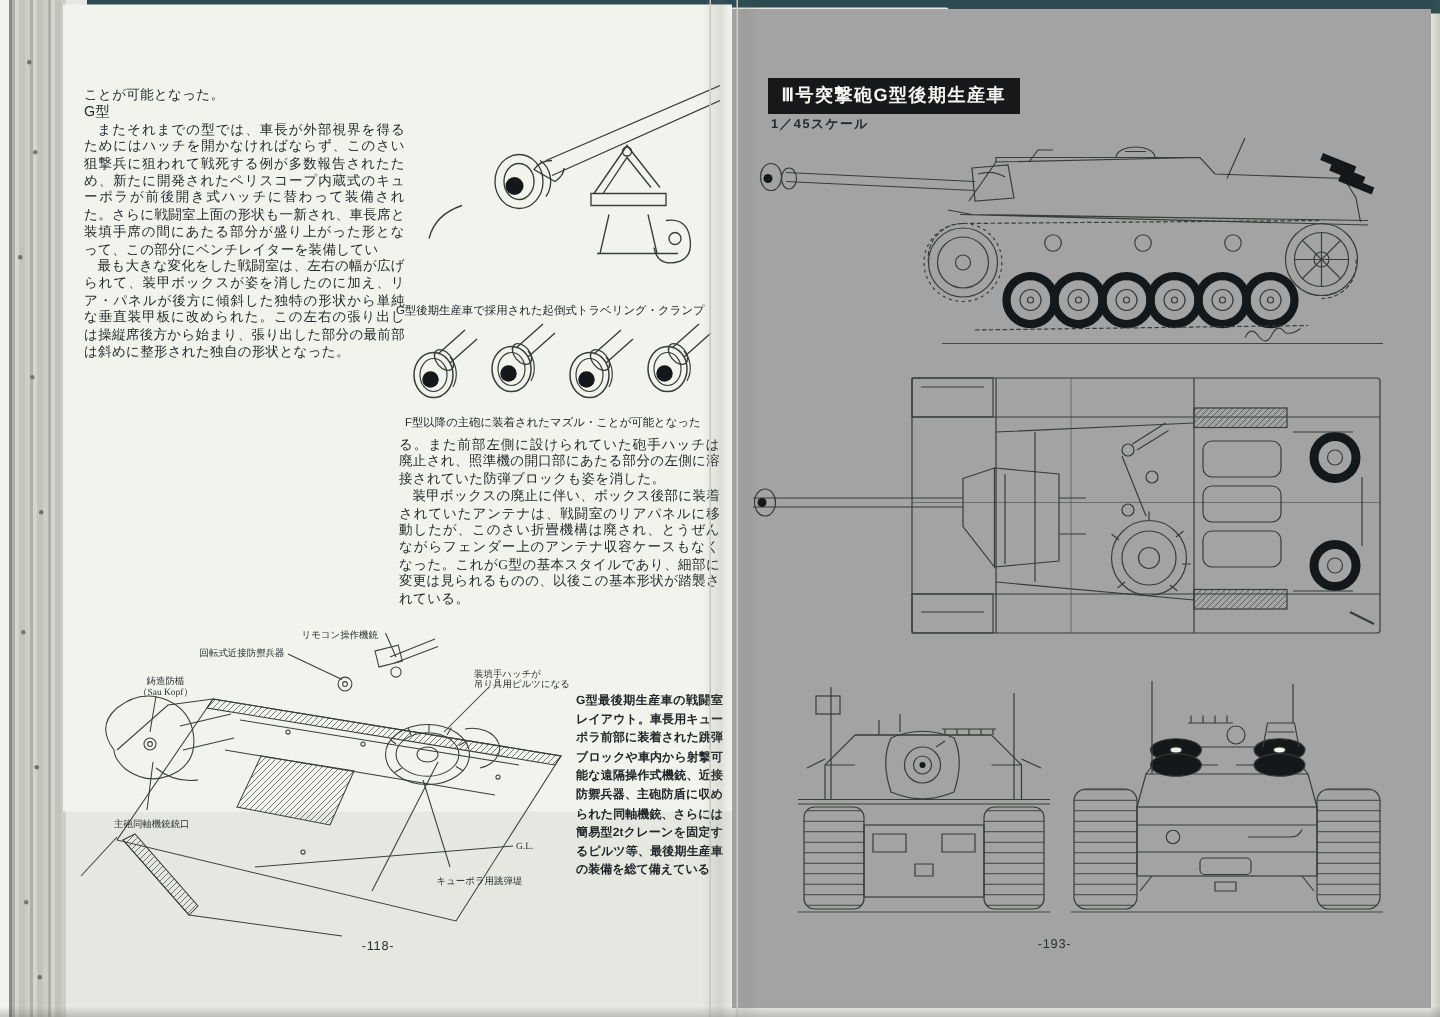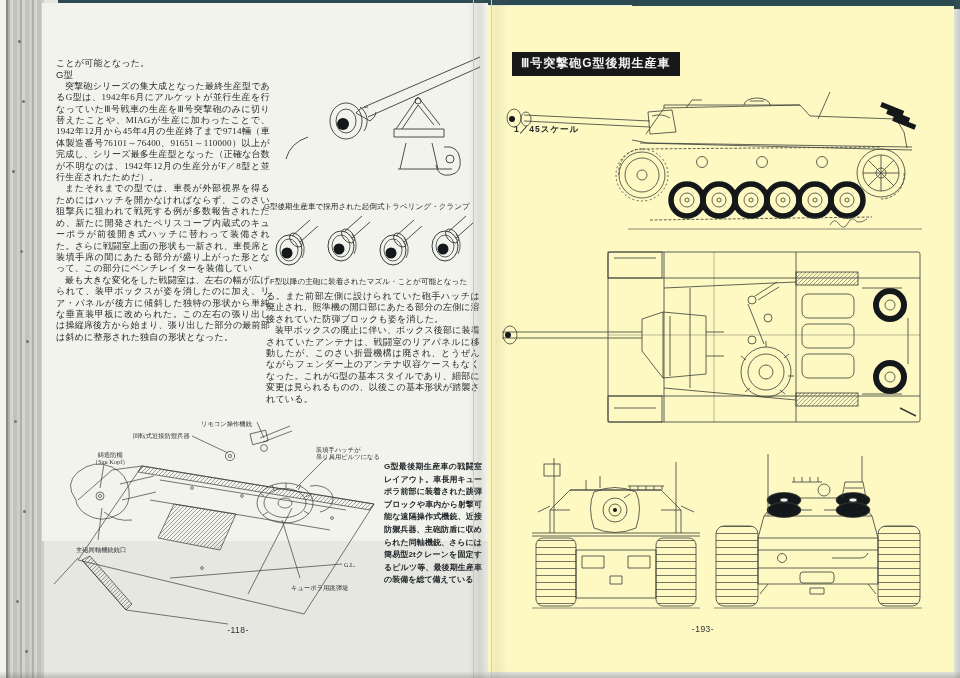--- a/index.html
+++ b/index.html
@@ -11,21 +11,21 @@
        border-bottom-left-radius:12px;}
   .spine-strip{position:absolute;left:6px;top:0;width:36px;height:678px;
        background:repeating-linear-gradient(90deg,#aeb1a7 0 2px,#d4d5cd 2px 5px,#c2c4bb 5px 9px,#cdcfc6 9px 12px);
        border-left:2px solid #878a81;}
   .spine-speck{position:absolute;left:18px;top:40px;width:3px;height:3px;background:#6f7268;border-radius:50%;
        box-shadow:4px 60px #777a70,-6px 130px #6f7268,2px 210px #777a70,8px 300px #6f7268,
                   -4px 380px #777a70,5px 470px #6f7268,-2px 560px #777a70,7px 610px #6f7268;}
   .left-sliver{position:absolute;left:0;top:0;width:6px;height:678px;background:#f2f2ee;}
   .page{position:absolute;box-shadow:none;}
   .page-left{left:42px;top:3px;width:446px;height:538px;background:#f2f3ec;}
-  .page-right{left:488px;top:6px;width:466px;height:666px;background:#fef9c3;}
+  .page-right{left:488px;top:6px;width:466px;height:666px;background:#a3a3a3;}
   .gutter{position:absolute;left:468px;top:0;width:40px;height:678px;
        background:linear-gradient(90deg,rgba(0,0,0,0) 0,rgba(110,114,104,.16) 30%,rgba(0,0,0,0) 48%,rgba(110,114,104,.10) 72%,rgba(0,0,0,0) 100%);}
   .gutter-line1{position:absolute;left:473px;top:0;width:1px;height:678px;background:#c6c8bf;}
   .gutter-line2{position:absolute;left:491px;top:0;width:1px;height:678px;background:#cccec5;}
   .bottom-shade{position:absolute;left:0;bottom:0;width:960px;height:7px;
        background:linear-gradient(180deg,rgba(0,0,0,0),rgba(90,94,86,.30));}
   .right-shade{position:absolute;right:0;top:0;width:7px;height:678px;
        background:linear-gradient(270deg,rgba(90,94,86,.22),rgba(0,0,0,0));}
 
   
@@ -39,39 +39,38 @@
   .cap-block{position:absolute;font-family:"Liberation Sans",sans-serif;font-weight:bold;
        font-size:8px;line-height:12.6px;color:#22272a;text-align:justify;}
   .lbl{position:absolute;font-size:6.3px;line-height:7.2px;color:#2a2f32;white-space:nowrap;
        font-family:"Liberation Serif",serif;}
   .pagenum{position:absolute;font-size:8.5px;letter-spacing:.5px;color:#2a2f32;text-align:center;
        font-family:"Liberation Sans",sans-serif;}
   .title-box{position:absolute;background:#17181a;color:#f4f4f0;
        font-family:"Liberation Sans",sans-serif;font-weight:bold;font-size:12px;
        padding:3px 9px 4px 9px;letter-spacing:1px;white-space:nowrap;}
   .scale-note{position:absolute;font-family:"Liberation Sans",sans-serif;font-weight:bold;
-       font-size:8.5px;color:#23282b;letter-spacing:1px;margin-top:47px;}
+       font-size:8.5px;color:#23282b;letter-spacing:1px;}
   .fig{position:absolute;}
   svg{display:block;}
 </style>
 </head>
 <body>
 
 <div class="left-sliver"></div>
 <div class="spine-strip"></div>
 <div class="spine-speck"></div>
 <div class="teal-band"></div>
 <div class="teal-band-right"></div>
 
 <div class="page page-left">
 
   <div class="body-col jp" style="left:14px;top:55px;width:214px;">
     <p>ことが可能となった。</p>
     <p class="sec-head">G型</p>
-    <p class="ind">突撃砲シリーズの集大成となった最終生産型であるG型は、1942年6月にアルケットが並行生産を行なっていたⅢ号戦車の生産をⅢ号突撃砲のみに切り替えたことや、MIAGが生産に加わったことで、1942年12月から45年4月の生産終了まで9714輛（車体製造番号76101～76400、91651～110000）以上が完成し、シリーズ最多生産型となった（正確な台数が不明なのは、1942年12月の生産分がF／8型と並行生産されたためだ）。</p>
     <p class="ind">またそれまでの型では、車長が外部視界を得るためにはハッチを開かなければならず、このさい狙撃兵に狙われて戦死する例が多数報告されたため、新たに開発されたペリスコープ内蔵式のキューポラが前後開き式ハッチに替わって装備された。さらに戦闘室上面の形状も一新され、車長席と装填手席の間にあたる部分が盛り上がった形となって、この部分にベンチレイターを装備してい</p>
     <p class="ind">最も大きな変化をした戦闘室は、左右の幅が広げられて、装甲ボックスが姿を消したのに加え、リア・パネルが後方に傾斜した独特の形状から単純な垂直装甲板に改められた。この左右の張り出しは操縦席後方から始まり、張り出した部分の最前部は斜めに整形された独自の形状となった。</p>
   </div>
 
   <div class="fig" style="left:226px;top:48px;">
     <svg width="212" height="148" viewBox="0 0 212 148">
       <g fill="none" stroke="#383d39" stroke-width="0.9">
         <path d="M212 6 L96 56 M212 16 L100 66"></path>
         <path d="M100 56 q-8 0 -12 6 l14 8 q6 -4 6 -9"></path>
         <ellipse cx="78" cy="70" rx="16" ry="18"></ellipse>
@@ -170,21 +169,21 @@
   <div class="lbl" style="left:34px;top:543px;">主砲同軸機銃銃口</div>
   <div class="lbl" style="left:274px;top:443px;">
     <div>装填手ハッチが</div>
     <div>吊り具用ピルツになる</div>
   </div>
   <div class="lbl" style="left:249px;top:581px;">キューポラ用跳弾堤</div>
   <div class="lbl" style="left:302px;top:558px;">G.L.</div>
 
   <div class="cap-block" style="left:342px;top:458px;width:98px;">G型最後期生産車の戦闘室レイアウト。車長用キューポラ前部に装着された跳弾ブロックや車内から射撃可能な遠隔操作式機銃、近接防禦兵器、主砲防盾に収められた同軸機銃、さらには簡易型2tクレーンを固定するピルツ等、最後期生産車の装備を総て備えている</div>
 
-  <div class="pagenum" style="left:136px;top:622px;width:120px;">-118-</div>
+  <div class="pagenum" style="left:150px;top:622px;width:120px;">-118-</div>
 </div>
 
 <div class="page page-right">
 
   <div class="title-box" style="left:24px;top:46px;">Ⅲ号突撃砲G型後期生産車</div>
   <div class="scale-note" style="left:26px;top:71px;">1／45スケール</div>
 
   <div class="fig" style="left:12px;top:82px;">
     <svg width="430" height="154" viewBox="0 0 430 154">
       <g fill="none" stroke="#383d39" stroke-width="0.8">

